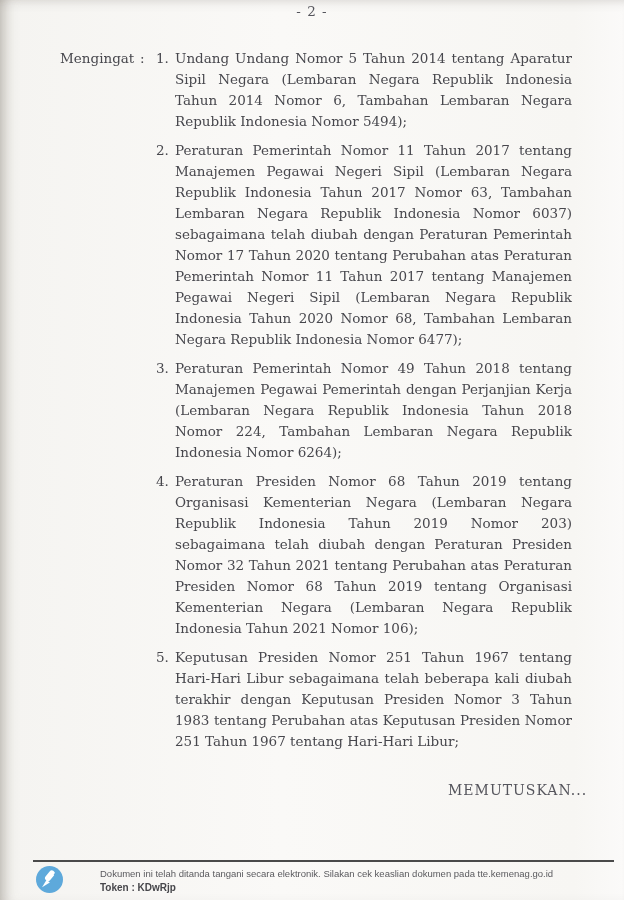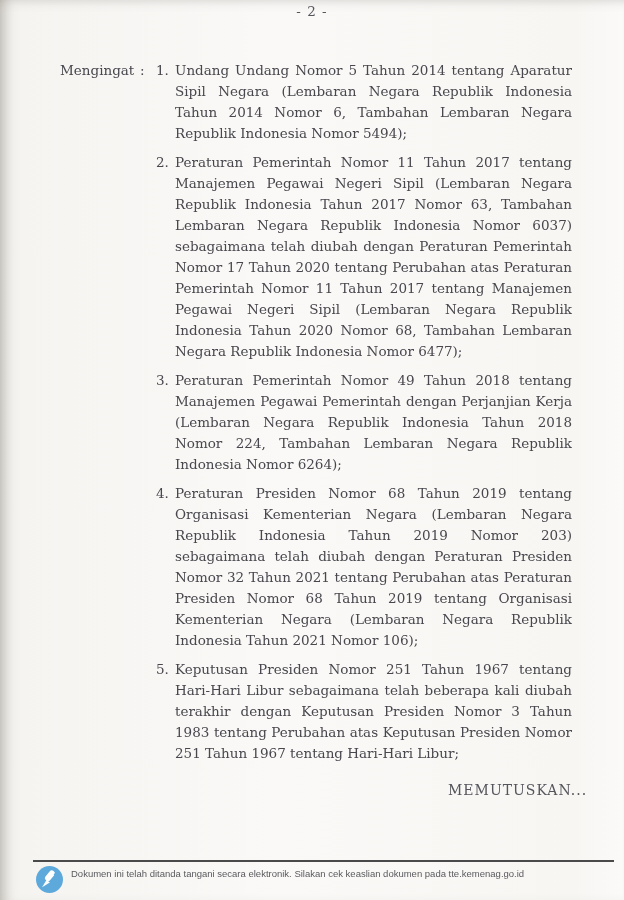--- a/index.html
+++ b/index.html
@@ -15,21 +15,21 @@
     background: linear-gradient(90deg, #eceae6 0px, #f5f4f1 12px, #faf9f7 45%, #f7f6f3 92%, #fbfaf9 100%);
     box-shadow: inset 14px 0 16px -12px rgba(110,104,94,0.45), inset 0 10px 12px -10px rgba(110,104,94,0.25);
     color: #47474d;
   }
   .page-number {
     position: absolute; top: 3px; left: 0; right: 0;
     text-align: center;
     font-size: 13.5px; letter-spacing: 1px; color: #55555c;
   }
   .considerations {
-    position: absolute; top: 60px; left: 60px; right: 52px;
+    position: absolute; top: 48px; left: 60px; right: 52px;
     display: flex; align-items: flex-start;
     font-size: 13.5px; line-height: 21px;
   }
   .considerations .label { flex: 0 0 80px; }
   .considerations .sep   { flex: 0 0 16px; }
   .clause-list {
     flex: 1 1 auto;
     margin: 0; padding: 0; list-style: none;
   }
   .clause {
@@ -48,20 +48,21 @@
     font-size: 14px; letter-spacing: 1px; color: #55555c;
   }
   .footer-rule {
     position: absolute; top: 860px; left: 33px; width: 581px;
     border-top: 2px solid #4a4a4a;
   }
   .footer {
     position: absolute; top: 866px; left: 36px; right: 12px;
     display: flex; align-items: flex-start;
     font-family: "Liberation Sans", sans-serif;
+    gap: 29px;
   }
   .tte-logo { flex: 0 0 27px; width: 27px; height: 27px; margin-right: 8px; }
   .footer-texts { padding-top: 2px; }
   .footer-notice { font-size: 9.5px; color: #5a5a5e; }
   .footer-token  { font-size: 10px; font-weight: bold; color: #47474b; margin-top: 3px; }
 </style>
 </head>
 <body>
 
 <div class="page">
@@ -106,16 +107,17 @@
         <circle cx="16" cy="16" r="16" fill="#5ea9db"></circle>
         <g fill="#ffffff">
           <rect x="13" y="4.5" width="7" height="14" rx="3.4" transform="rotate(40 16.5 11.5)"></rect>
           <path d="M7.2 25.2 L12.6 16.2 L16.4 19.6 Z"></path>
           <circle cx="22.8" cy="10.2" r="1.6" fill="#5ea9db"></circle>
         </g>
       </svg>
     </span>
     <div class="footer-texts">
       <div class="footer-notice">Dokumen ini telah ditanda tangani secara elektronik. Silakan cek keaslian dokumen pada tte.kemenag.go.id</div>
+      <div class="footer-token">Token : KDwRjp</div>
     </div>
   </div>
 
 </div>
 
 </body></html>

